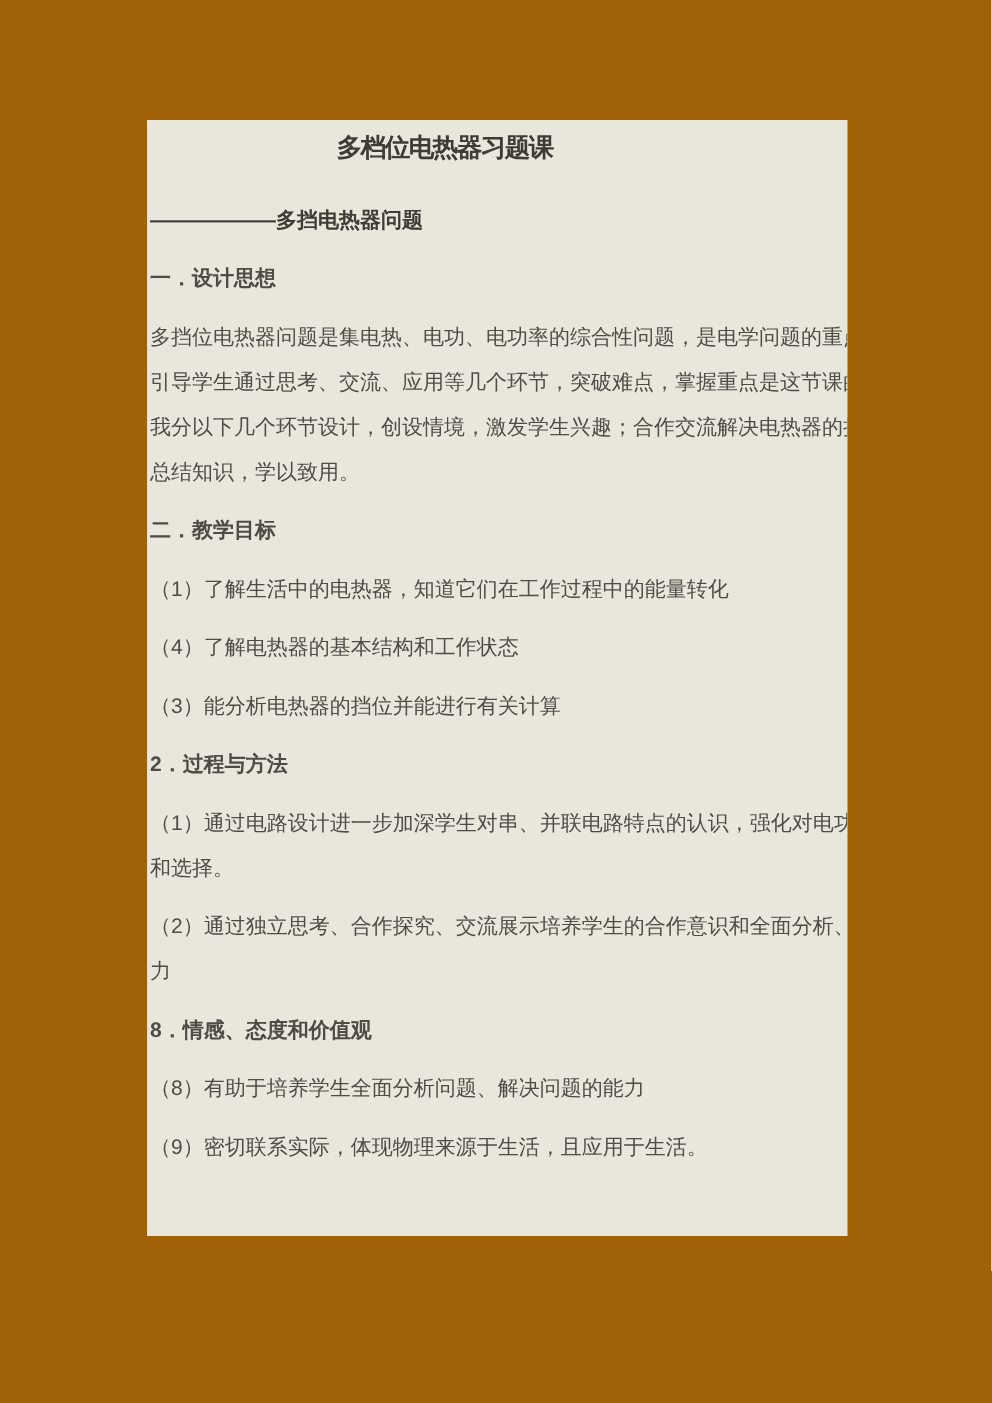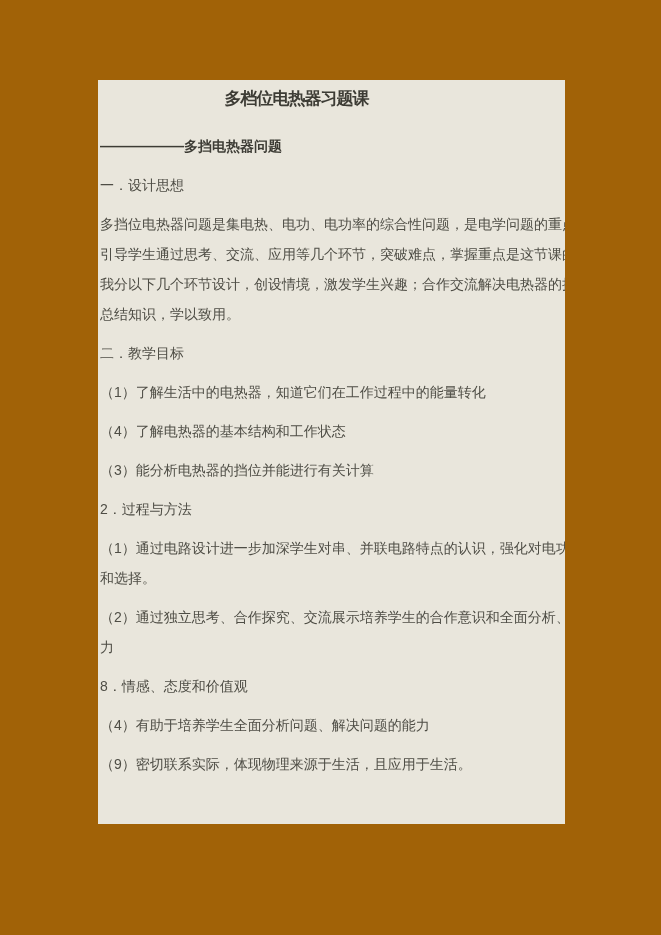--- a/index.html
+++ b/index.html
@@ -50,21 +50,21 @@
     margin-top: 14px;
   }
   .para {
     font-size: 14px;
     line-height: 30px;
     margin: 0 0 9px 0;
     white-space: pre;
     overflow: hidden;
   }
   .para.heading {
-    font-weight: normal;
+    font-weight: bold;
   }
 </style>
 </head>
 <body>
 
 <div class="viewport">
   <div class="sheet">
     <div class="doc-title">多档位电热器习题课</div>
     <div class="doc-subtitle">——————多挡电热器问题</div>
     <div class="doc-body">
@@ -77,17 +77,17 @@
         <div class="para heading">二．教学目标</div>
         <div class="para body">（1）了解生活中的电热器，知道它们在工作过程中的能量转化</div>
         <div class="para body">（4）了解电热器的基本结构和工作状态</div>
         <div class="para body">（3）能分析电热器的挡位并能进行有关计算</div>
         <div class="para heading">2．过程与方法</div>
         <div class="para body">（1）通过电路设计进一步加深学生对串、并联电路特点的认识，强化对电功率公式的理解
 和选择。</div>
         <div class="para body">（2）通过独立思考、合作探究、交流展示培养学生的合作意识和全面分析、解决问题的能
 力</div>
         <div class="para heading">8．情感、态度和价值观</div>
-        <div class="para body">（4）有助于培养学生全面分析问题、解决问题的能力</div>
+        <div class="para body">（8）有助于培养学生全面分析问题、解决问题的能力</div>
         <div class="para body">（9）密切联系实际，体现物理来源于生活，且应用于生活。</div>
       </div>
   </div>
 </div>
 
 </body></html>

